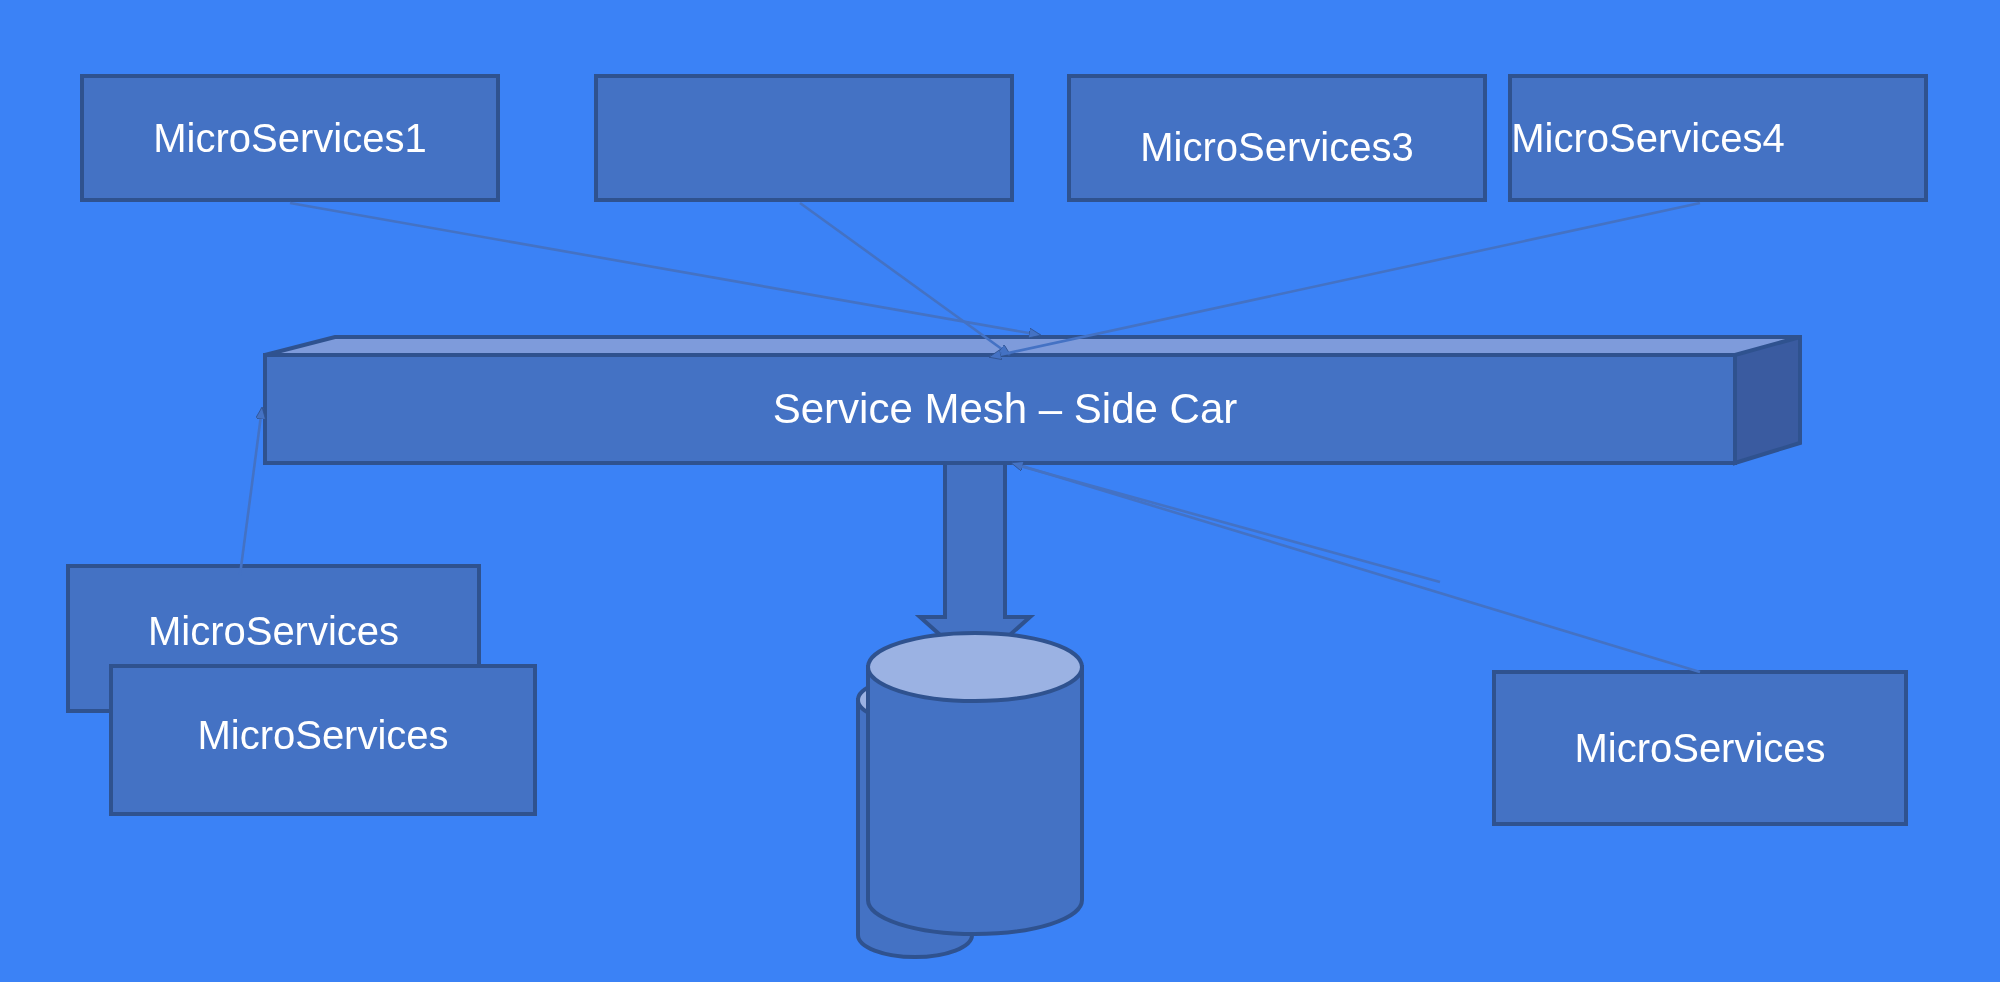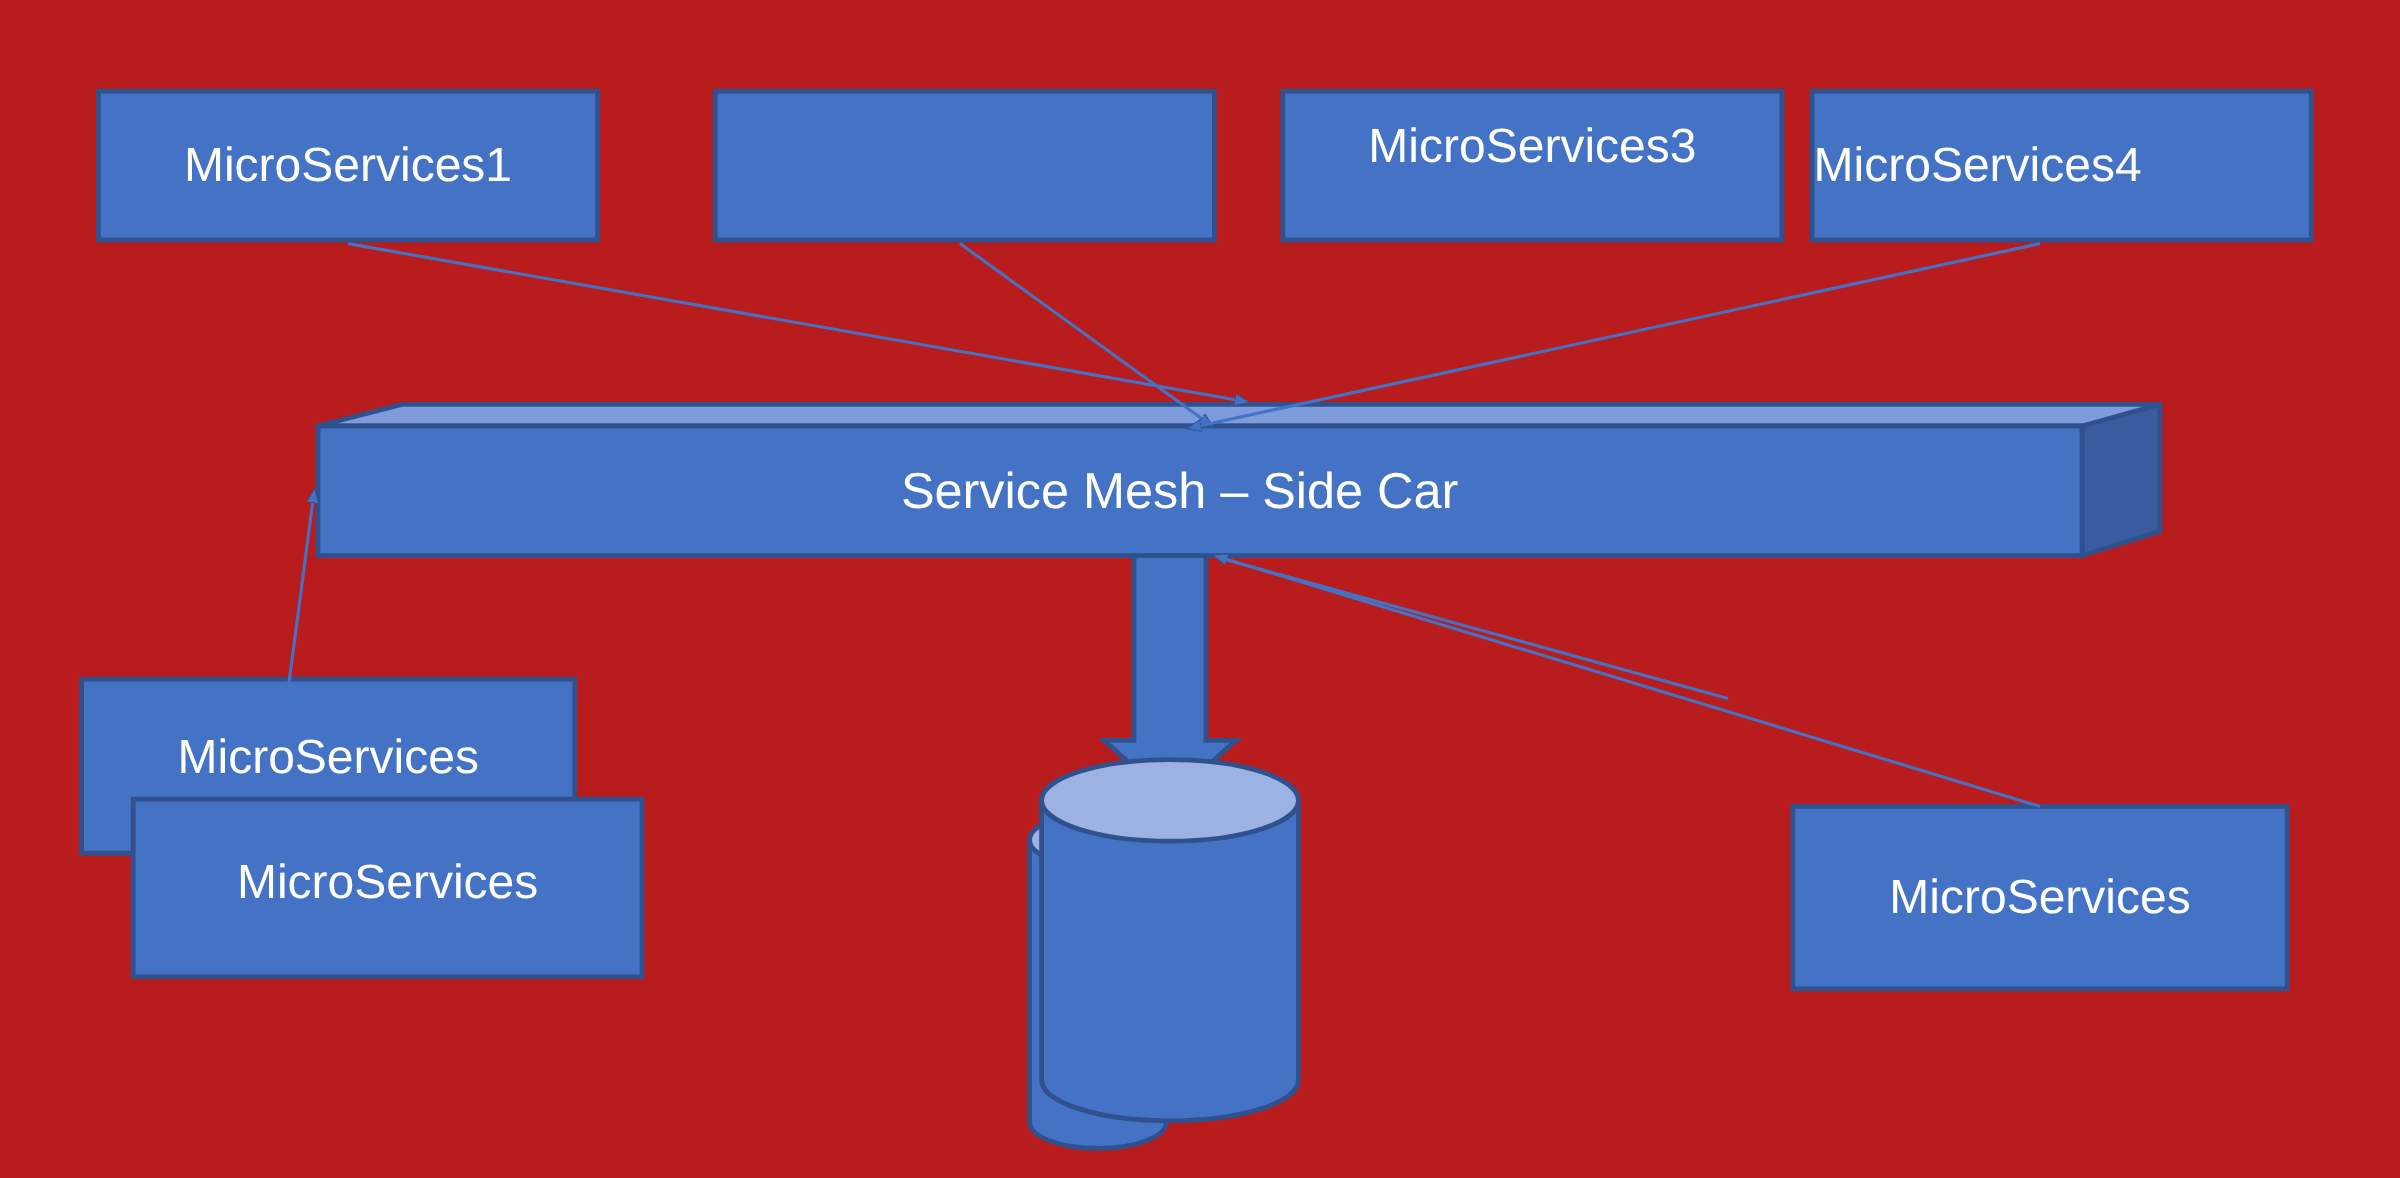--- a/index.html
+++ b/index.html
@@ -1,19 +1,19 @@
 <!DOCTYPE html>
 <html><head>
 <meta charset="utf-8">
 <title>Service Mesh Diagram</title>
 <style>
   html,body{margin:0;padding:0;background:#ffffff;}
   body{width:2000px;height:982px;overflow:hidden;
        font-family:"Liberation Sans","DejaVu Sans",sans-serif;}
-  #canvas{position:relative;width:2000px;height:982px;background:#b91c1c;}
+  #canvas{position:relative;width:2000px;height:982px;background:#3b82f6;}
   svg.layer{position:absolute;left:0;top:0;width:2000px;height:982px;}
   #shapes{z-index:1;}
   #wires{z-index:2;}
   .lbl{position:absolute;z-index:3;color:#ffffff;
        font-family:"Liberation Sans","DejaVu Sans",sans-serif;
        font-weight:400;white-space:nowrap;pointer-events:none;
        display:flex;align-items:center;justify-content:center;}
   .lbl-ms{font-size:40px;}
   .lbl-mesh{font-size:42px;}
   .lbl-s3{font-size:34px;}
@@ -83,25 +83,25 @@
 
       <line x1="1700" y1="672" x2="1012" y2="463" marker-end="url(#ah)"></line>
 
       <line x1="1440" y1="582" x2="1020" y2="466"></line>
     </g>
   </svg>
 
   <div class="lbl lbl-ms" style="left:82px;top:76px;width:416px;height:124px;">MicroServices1</div>
 
 
-  <div class="lbl lbl-ms" style="left:1069px;top:60px;width:416px;height:124px;">MicroServices3</div>
+  <div class="lbl lbl-ms" style="left:1069px;top:85px;width:416px;height:124px;">MicroServices3</div>
 
   <div class="lbl lbl-ms" style="left:1440px;top:76px;width:416px;height:124px;">MicroServices4</div>
 
-  <div class="lbl lbl-mesh" style="left:248px;top:355px;width:1470px;height:108px;">Service Mesh – Side Car</div>
+  <div class="lbl lbl-mesh" style="left:270px;top:355px;width:1470px;height:108px;">Service Mesh – Side Car</div>
 
   <div class="lbl lbl-ms" style="left:68px;top:596px;width:411px;height:70px;">MicroServices</div>
 
   <div class="lbl lbl-ms" style="left:111px;top:700px;width:424px;height:70px;">MicroServices</div>
 
   <div class="lbl lbl-ms" style="left:1494px;top:672px;width:412px;height:152px;">MicroServices</div>
 
 
 </div>
 

